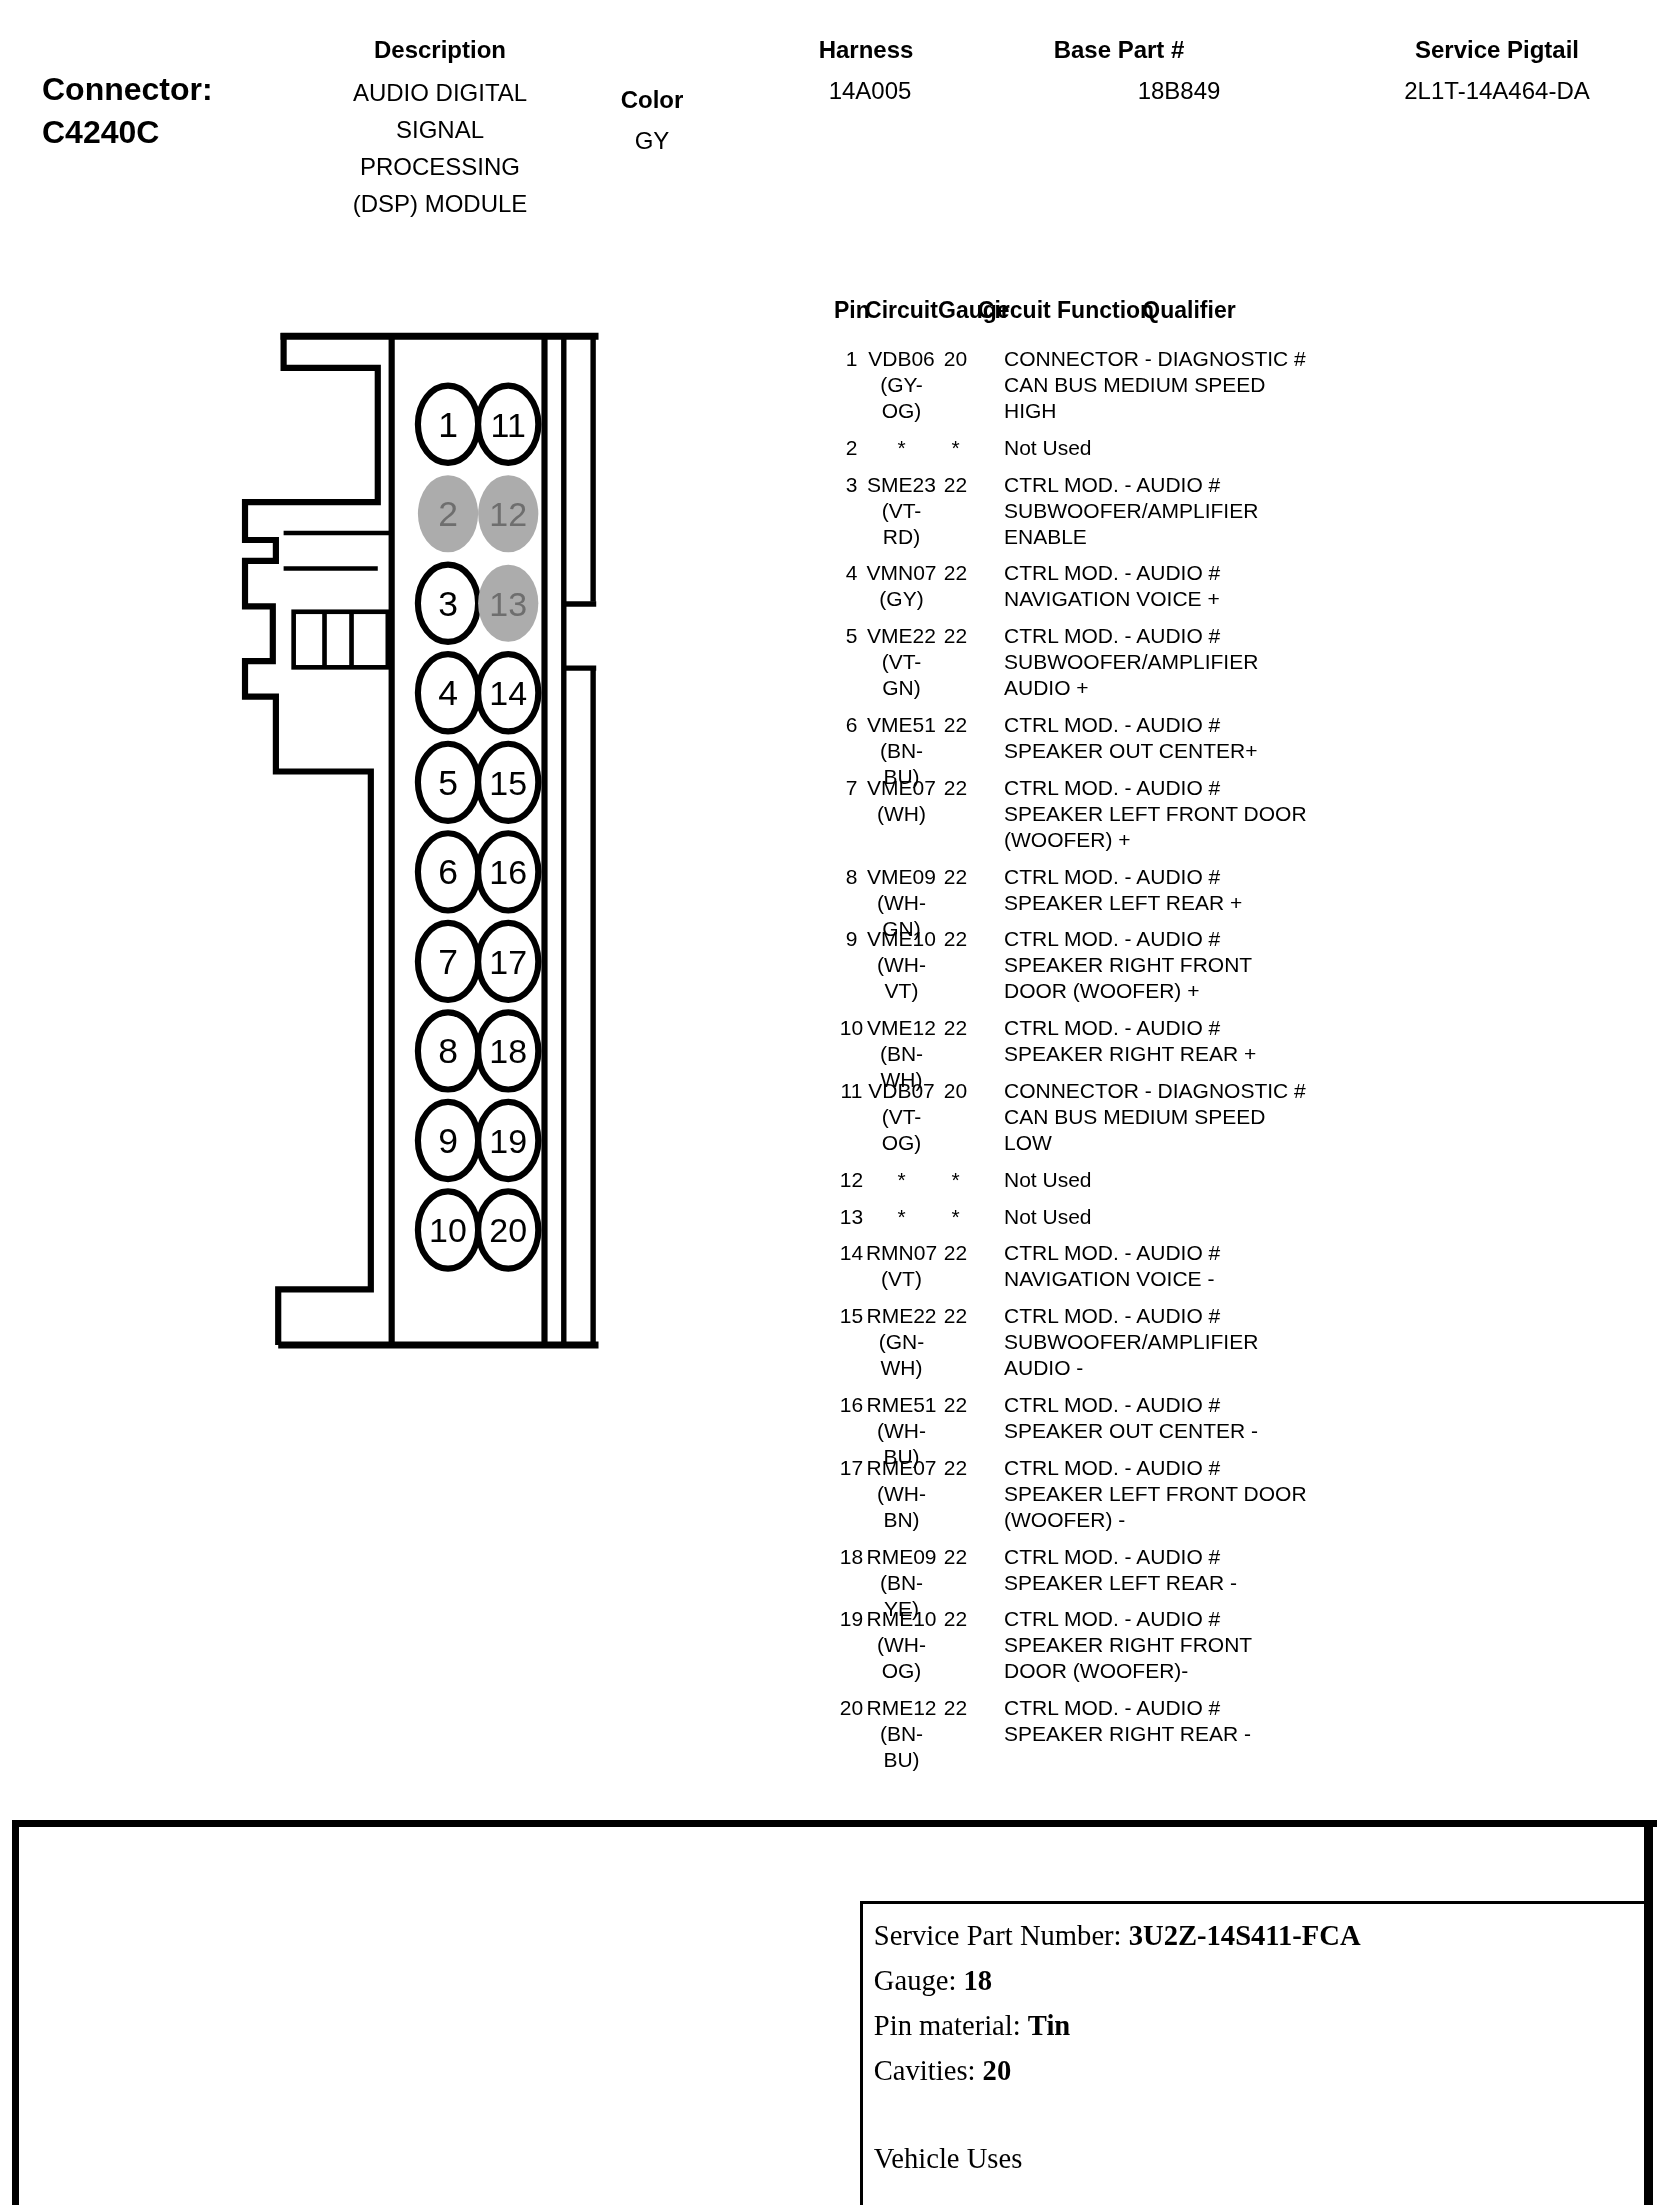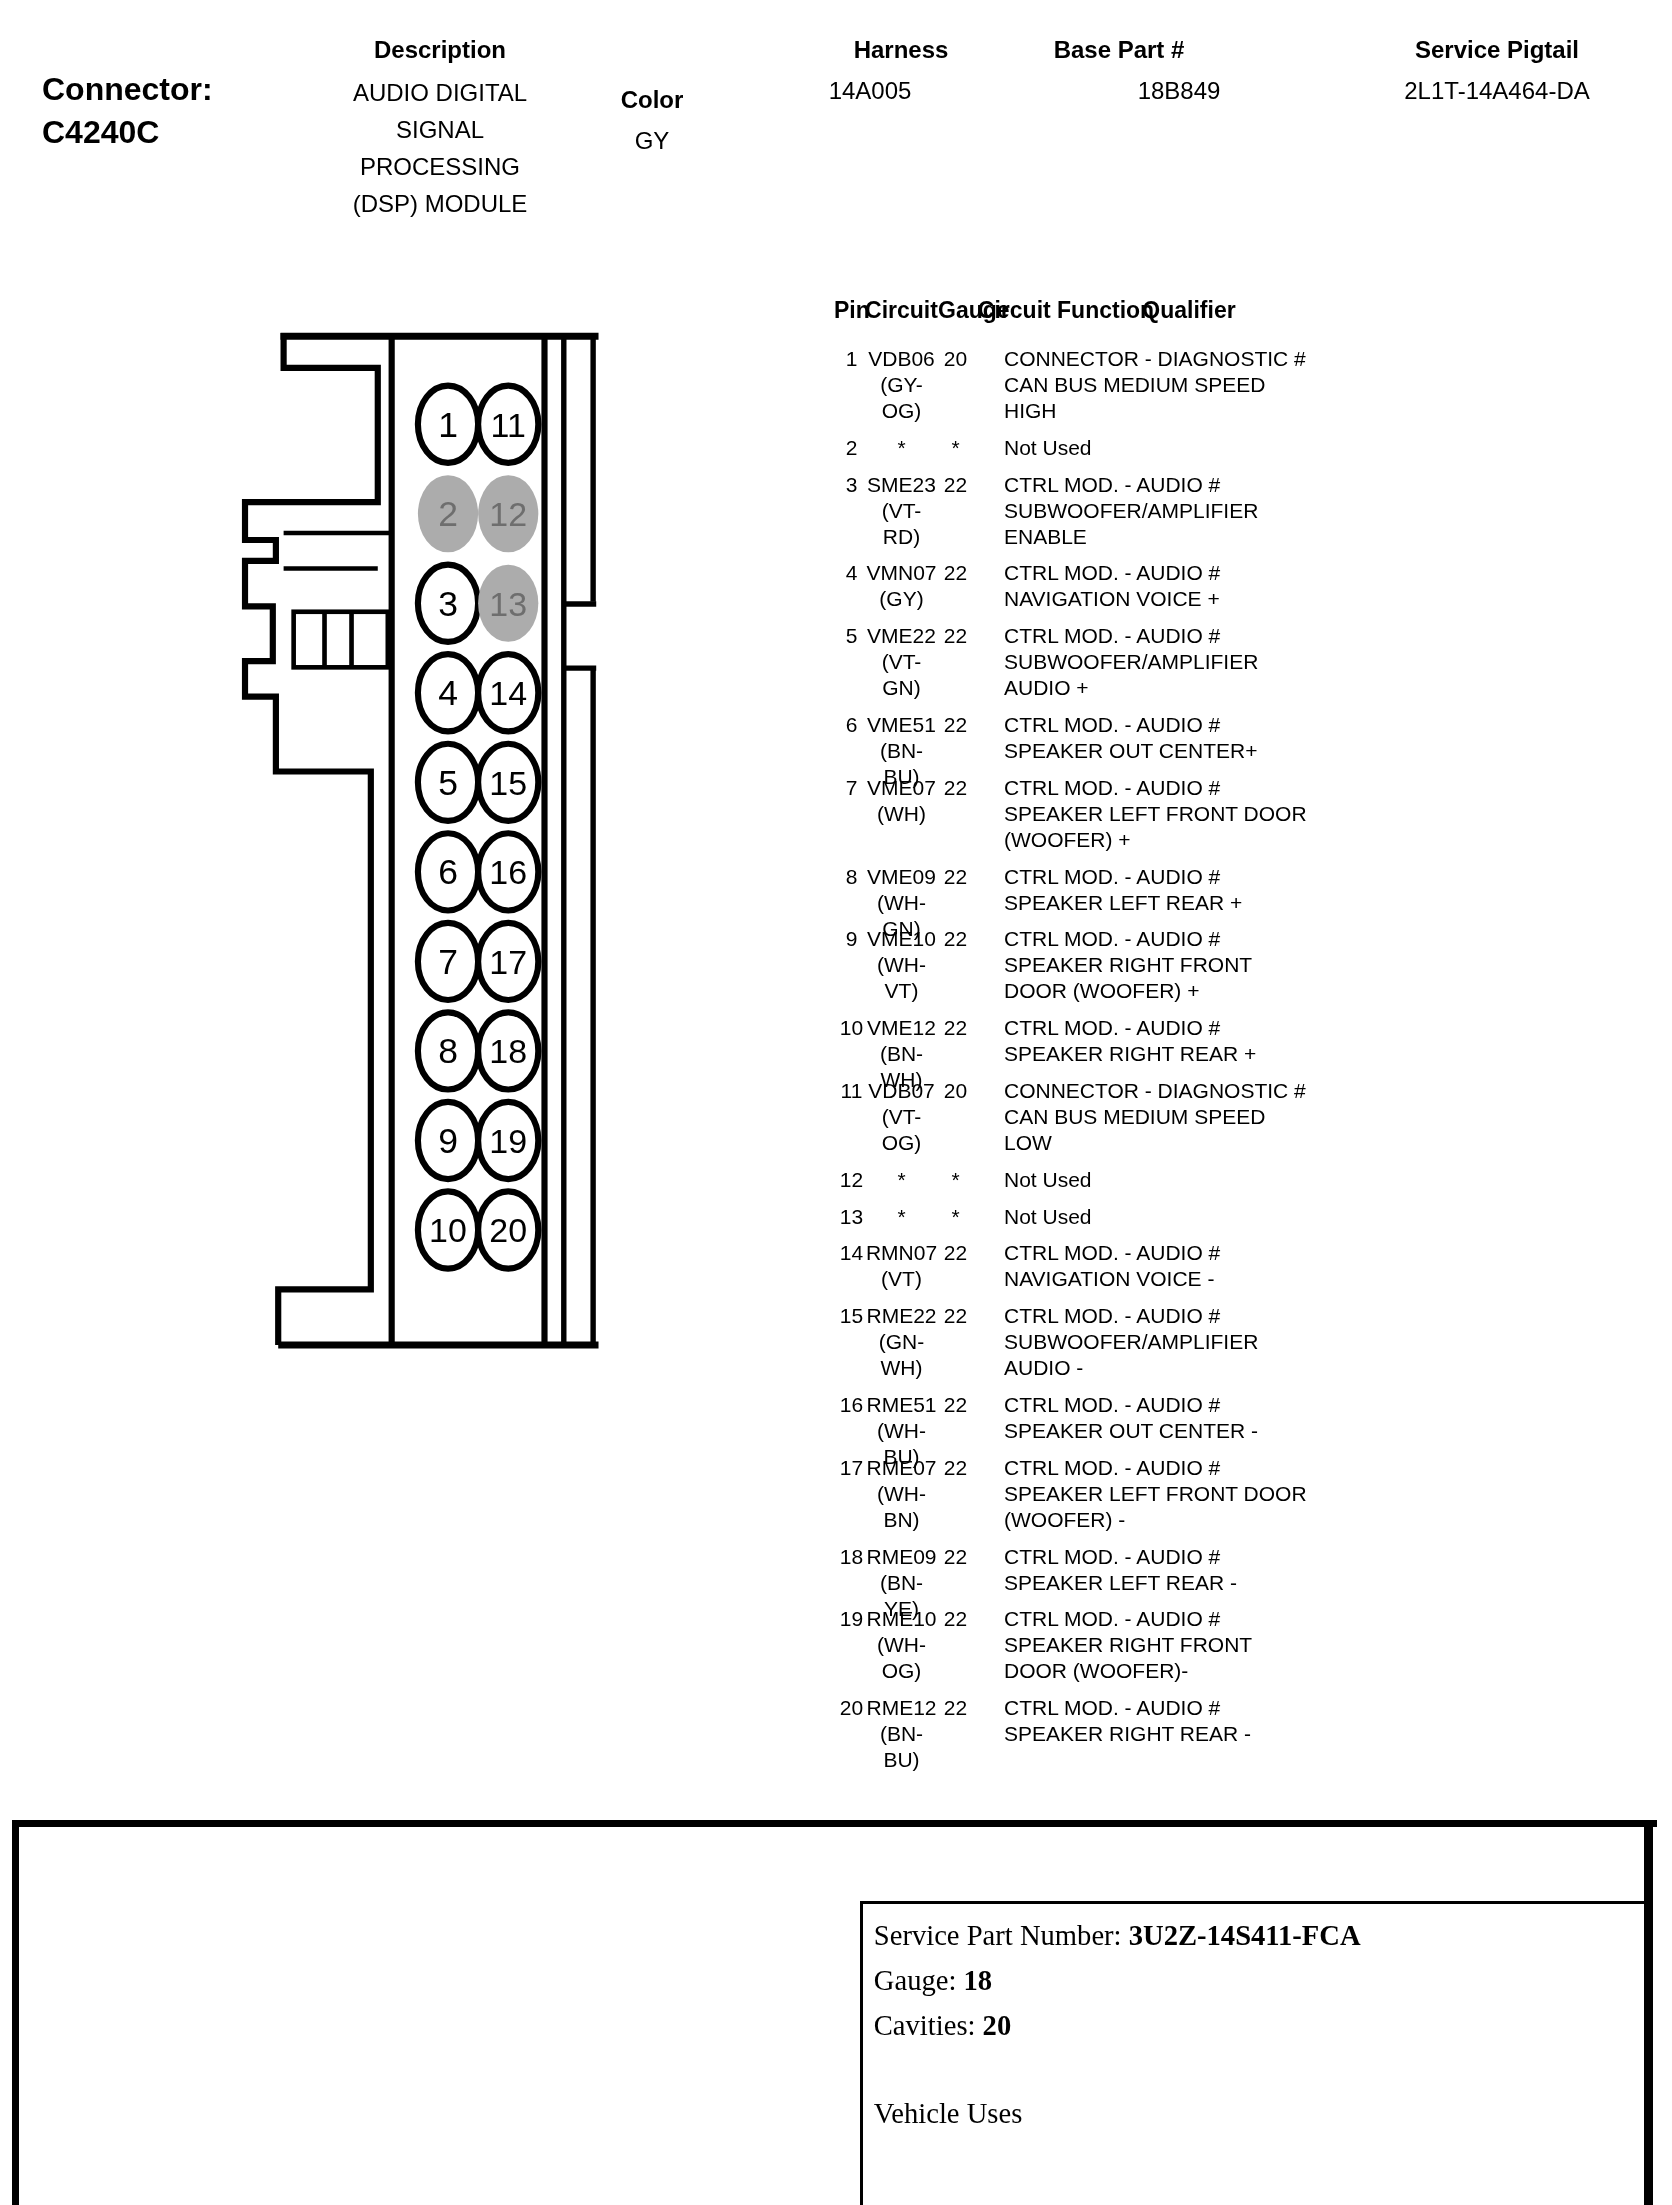--- a/index.html
+++ b/index.html
@@ -58,21 +58,21 @@
   <div class="abs ctr desc-lines" style="left:440px;top:74px;">
     <div>AUDIO DIGITAL</div>
     <div>SIGNAL</div>
     <div>PROCESSING</div>
     <div>(DSP) MODULE</div>
   </div>
 
   <div class="abs ctr hdr-label" style="left:652px;top:86px;">Color</div>
   <div class="abs ctr hdr-value" style="left:652px;top:127px;">GY</div>
 
-  <div class="abs ctr hdr-label" style="left:901px;top:36px;">Harness</div>
+  <div class="abs ctr hdr-label" style="left:866px;top:36px;">Harness</div>
   <div class="abs ctr hdr-value" style="left:870px;top:77px;">14A005</div>
 
   <div class="abs ctr hdr-label" style="left:1119px;top:36px;">Base Part #</div>
   <div class="abs ctr hdr-value" style="left:1179px;top:77px;">18B849</div>
 
   <div class="abs ctr hdr-label" style="left:1497px;top:36px;">Service Pigtail</div>
   <div class="abs ctr hdr-value" style="left:1497px;top:77px;">2L1T-14A464-DA</div>
 
   <svg class="abs" style="left:224px;top:320px;" width="394" height="1042" viewBox="290 415 510 1350">
     <g fill="none" stroke="#000000" stroke-width="8">
@@ -429,20 +429,25 @@
         <span>Service Part Number:</span>
         <span> </span>
         <span class="b">3U2Z-14S411-FCA</span>
       </div>
       <div>
         <span>Gauge:</span>
         <span> </span>
         <span class="b">18</span>
       </div>
       <div>
+        <span>Pin material:</span>
+        <span> </span>
+        <span class="b">Tin</span>
+      </div>
+      <div>
         <span>Cavities:</span>
         <span> </span>
         <span class="b">20</span>
       </div>
       <div class="vehicle-uses">Vehicle Uses</div>
     </div>
   </div>
 
 </div>
 

